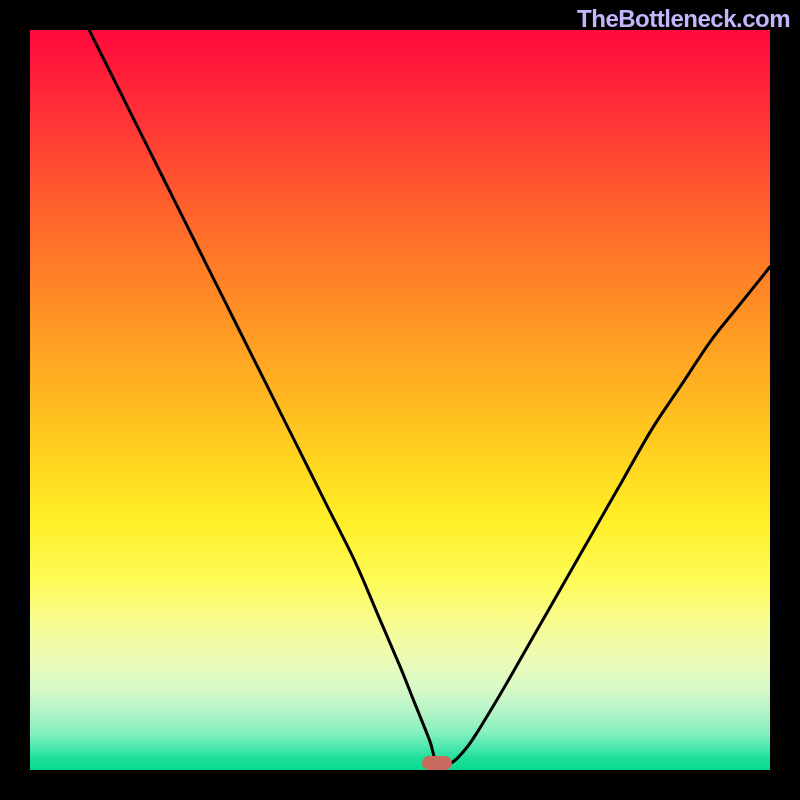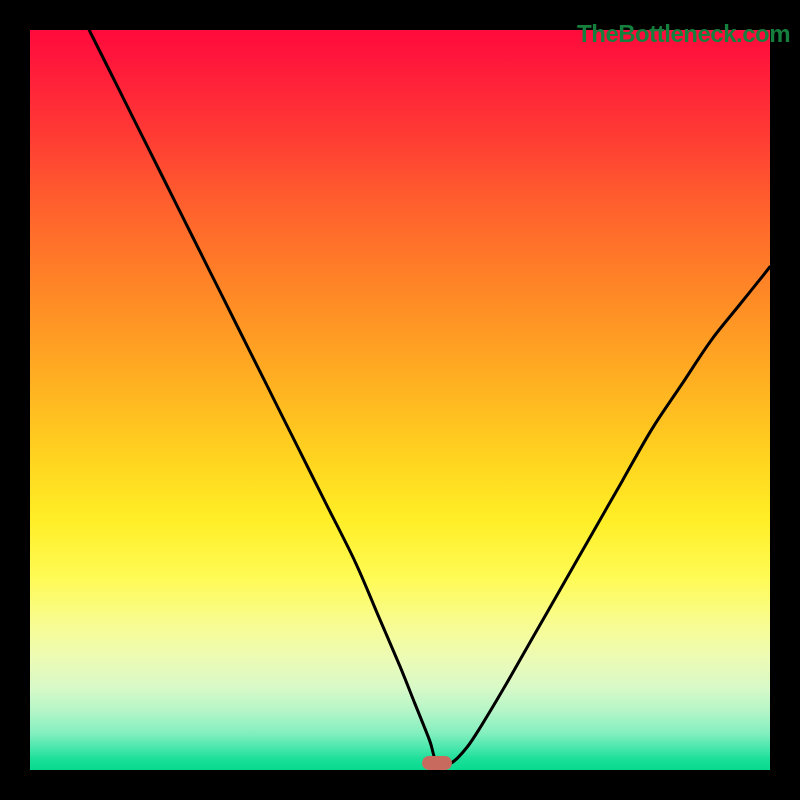--- a/index.html
+++ b/index.html
@@ -12,25 +12,25 @@
     font-family: Arial, Helvetica, sans-serif;
   }
   .frame {
     position: relative;
     width: 800px;
     height: 800px;
     background: #000;
   }
   .watermark {
     position: absolute;
-    top: 20px;
+    top: 5px;
     right: 10px;
     font-size: 24px;
     font-weight: bold;
-    color: #15803d;
+    color: #c4b5fd;
     letter-spacing: -0.5px;
     z-index: 10;
   }
   .plot-area {
     position: absolute;
     left: 30px;
     top: 30px;
     width: 740px;
     height: 740px;
     overflow: hidden;

